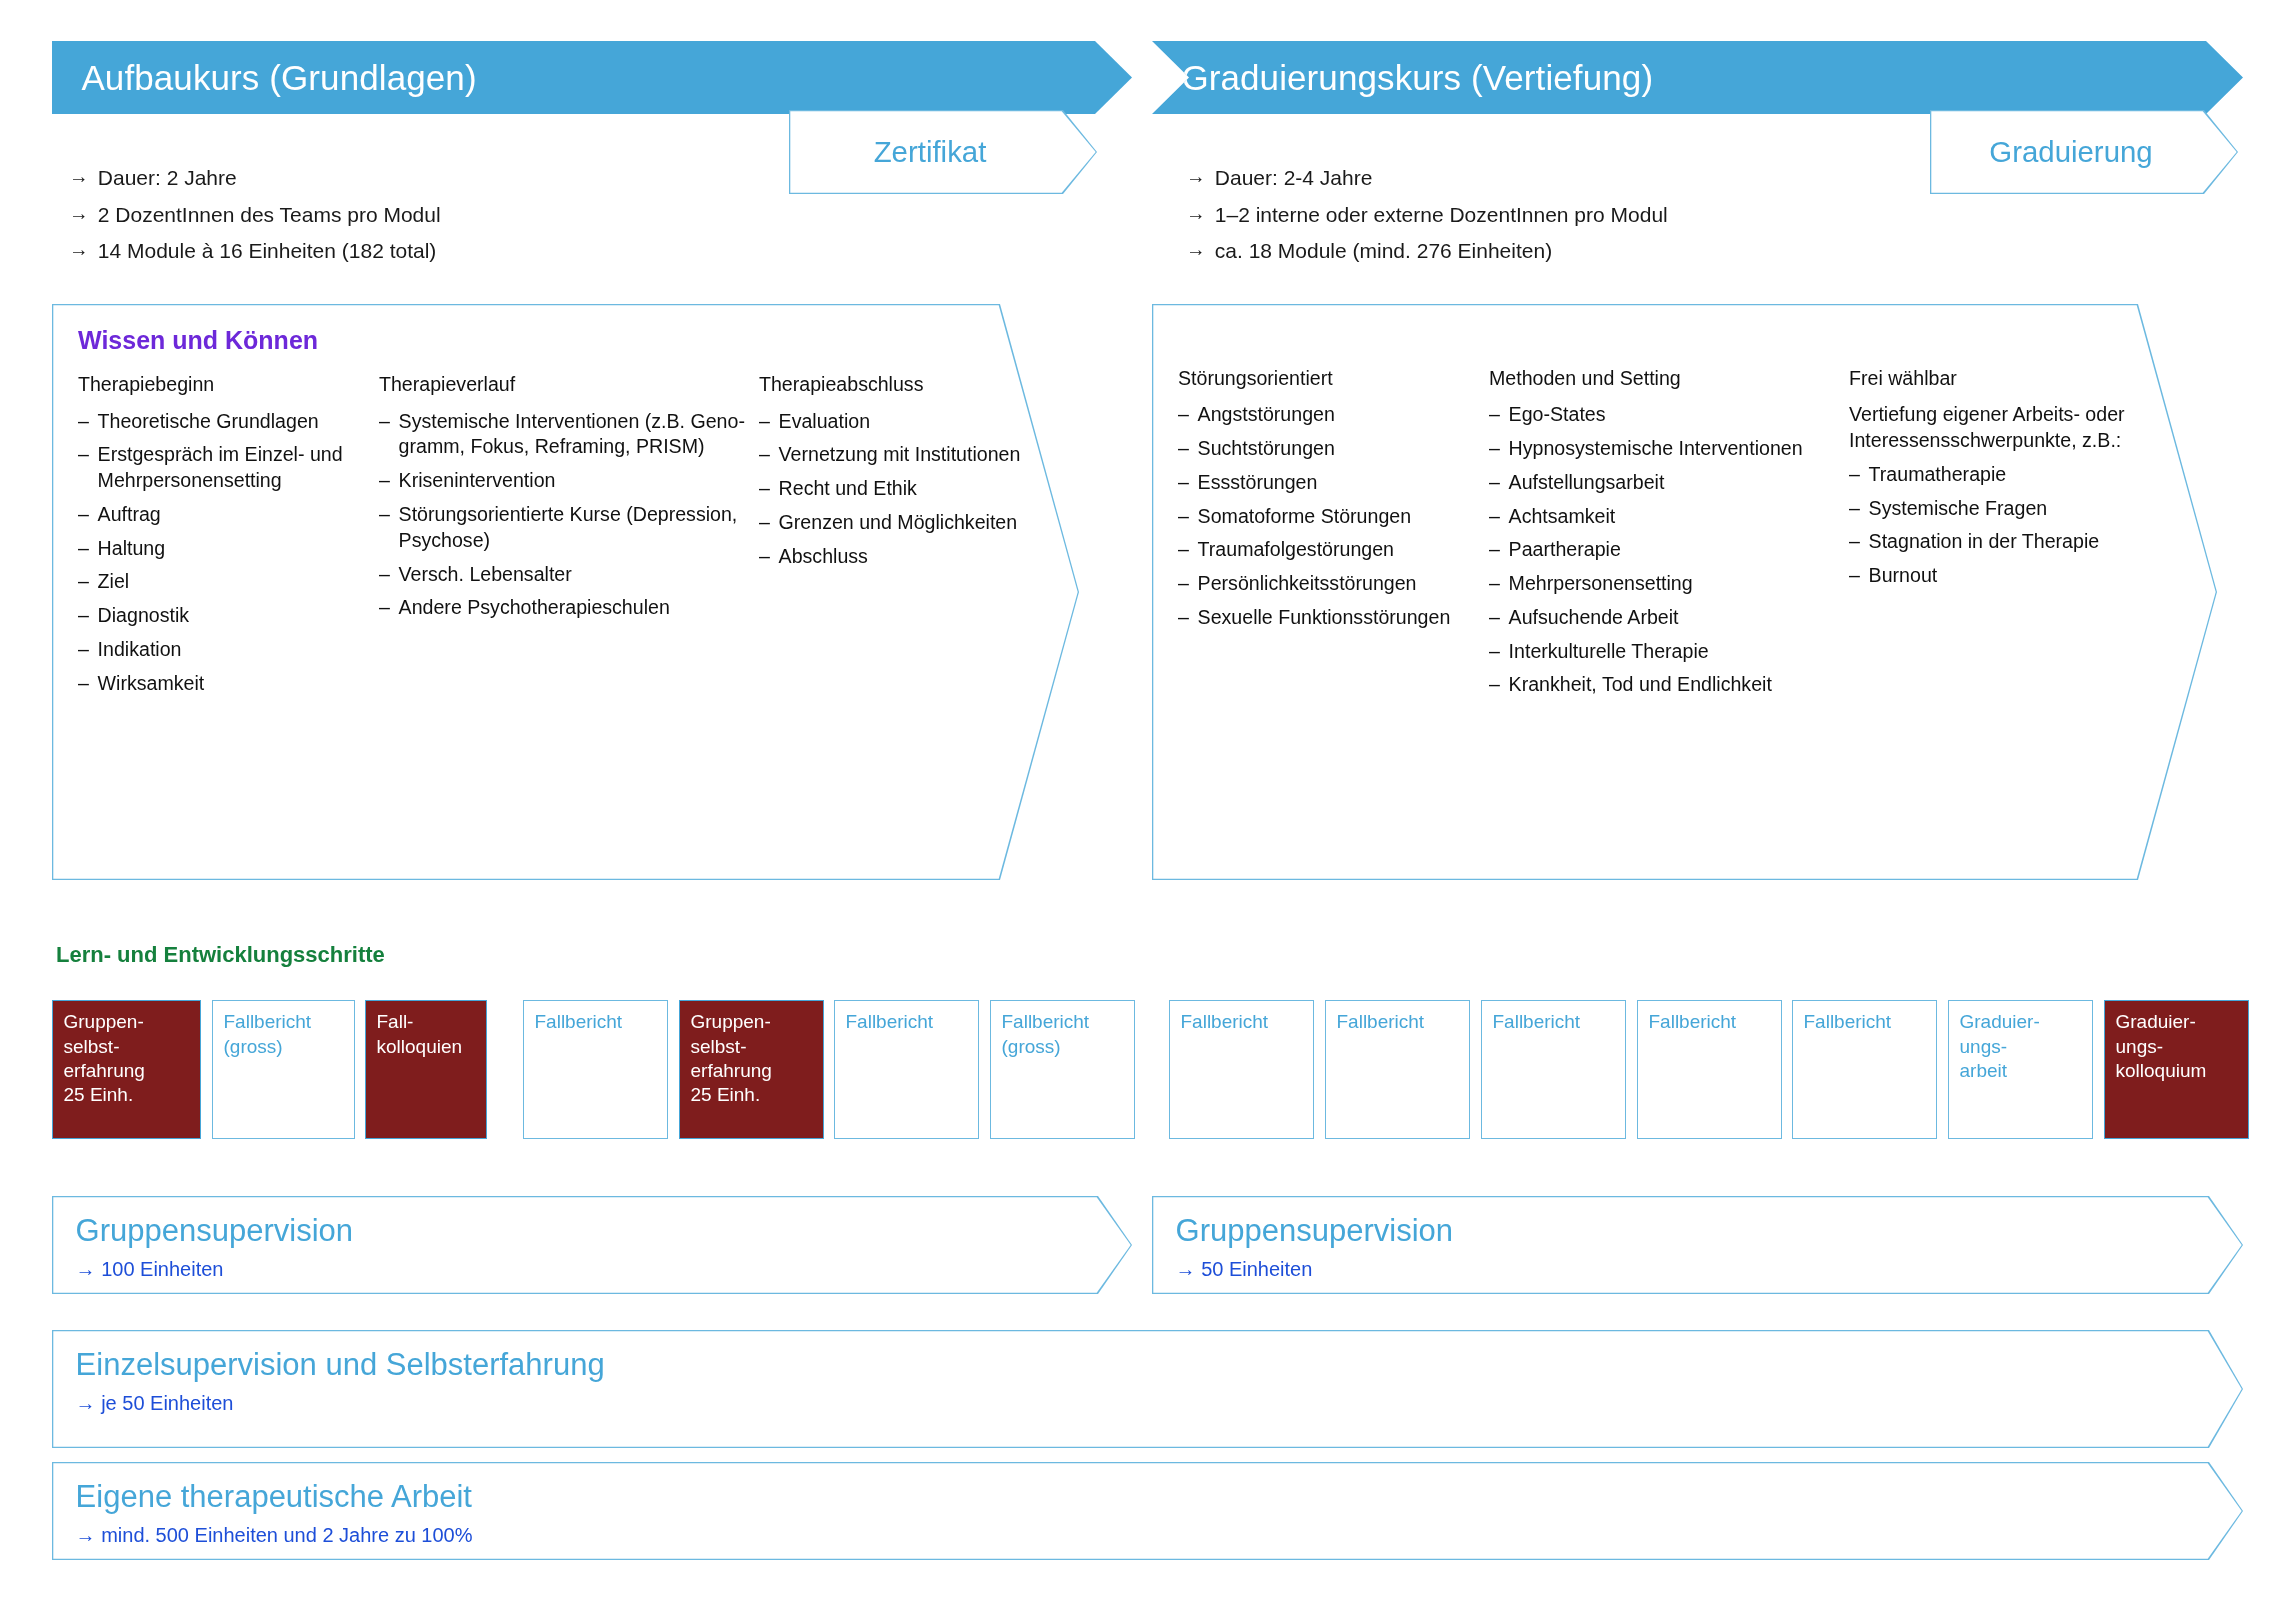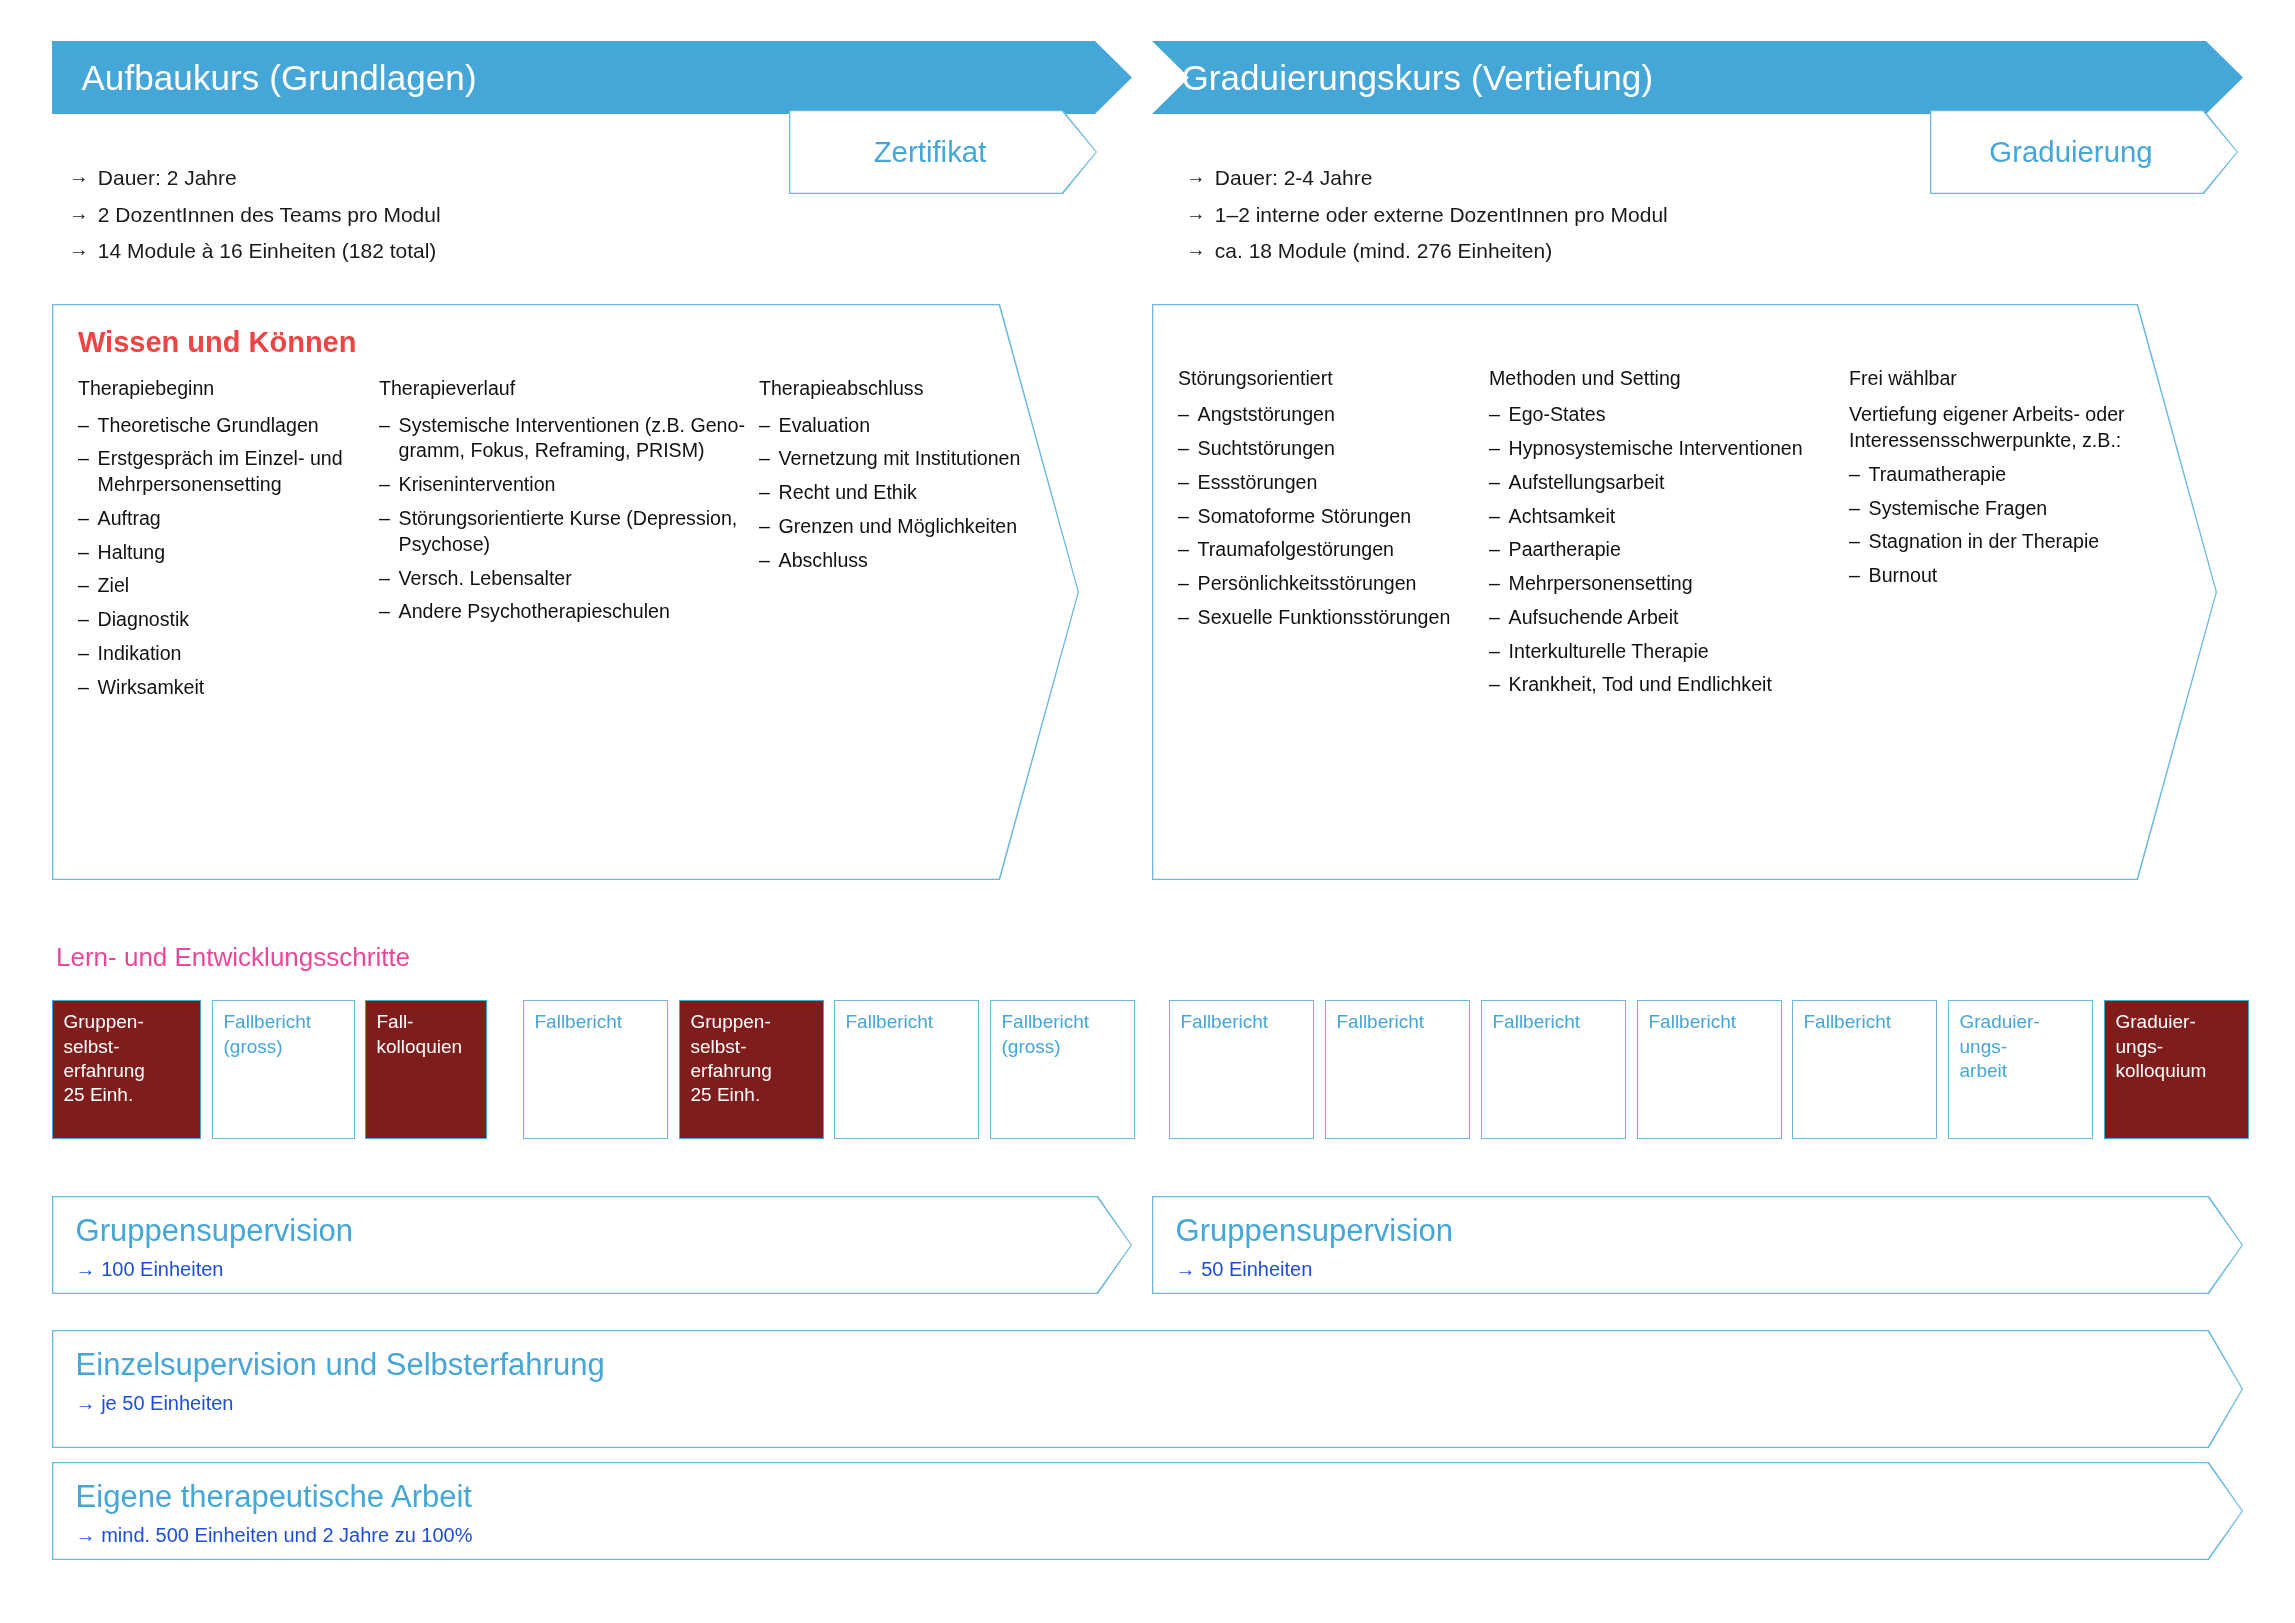--- a/index.html
+++ b/index.html
@@ -69,22 +69,22 @@
     clip-path: polygon(0 0, calc(100% - 79px) 0, 100% 50%, calc(100% - 79px) 100%, 0 100%);
   }
   .panel-fill {
     position: absolute; left:1.3px; top:1.3px; right:1.3px; bottom:1.3px;
     background: #ffffff;
     clip-path: polygon(0 0, calc(100% - 79px) 0, 100% 50%, calc(100% - 79px) 100%, 0 100%);
   }
   .panel-inner { position: absolute; inset: 0; padding: 22px 26px; }
 
   .panel-title {
-    color: #ef4444;
-    font-size: 29px;
+    color: #6d28d9;
+    font-size: 25px;
     font-weight: 700;
     margin-bottom: 18.3px;
   }
   .cols { display: flex; }
   .col { }
   .col-h {
     font-size: 19.6px; font-weight: 400; color: #111;
     margin-bottom: 11.8px; line-height: 1.2;
   }
   .col-intro {
@@ -93,23 +93,23 @@
   .li {
     display: flex; font-size: 19.6px; color: #111;
     line-height: 1.32; margin-bottom: 7.9px;
   }
   .li-d { width: 19.6px; flex: 0 0 19.6px; }
   .li-t { flex: 1; }
 
   
   .steps-title {
     position: absolute;
-    color: #ec4899;
-    font-size: 26px;
-    font-weight: 400;
+    color: #15803d;
+    font-size: 22px;
+    font-weight: 700;
   }
   .step {
     position: absolute;
     top: 1000px;
     height: 139px;
     font-size: 19px;
     line-height: 1.28;
     padding: 9.2px 10.5px 0 10.5px;
   }
   .step.outline { border: 1.3px solid #6cb9e0; color: #45a6d8; background: #fff; }

